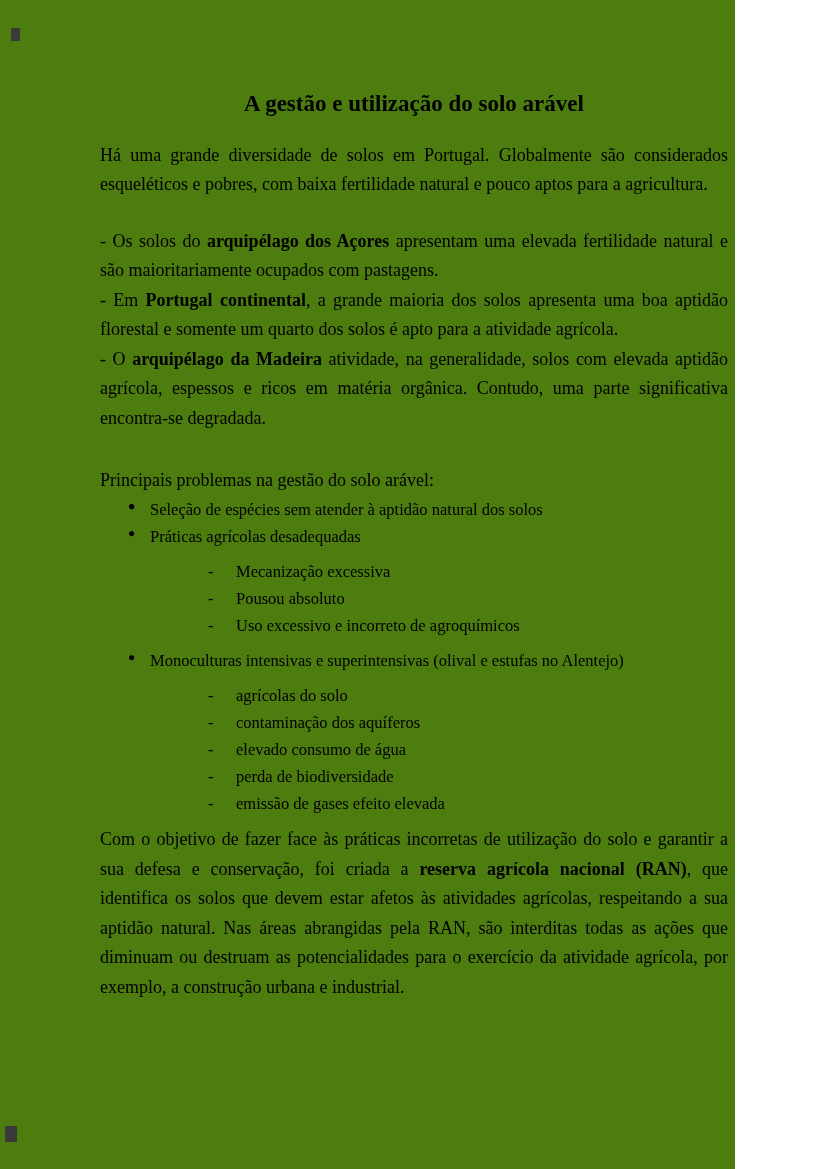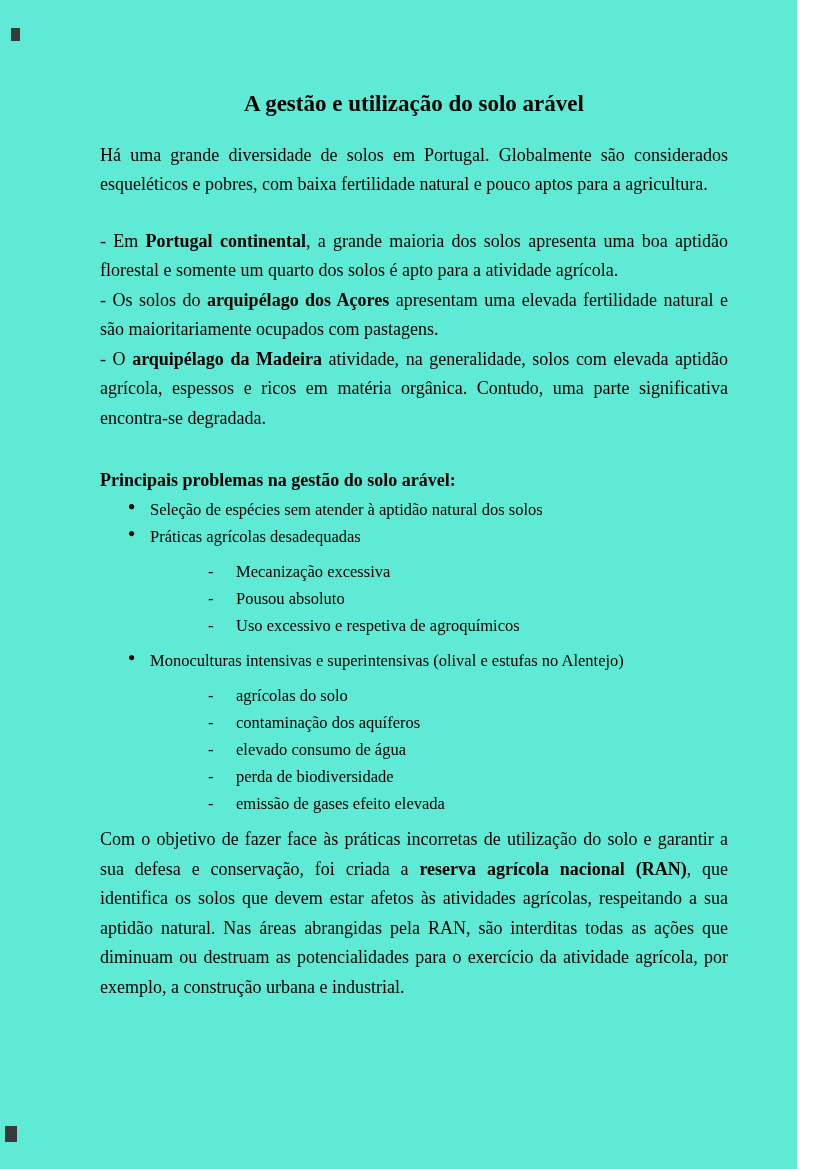--- a/index.html
+++ b/index.html
@@ -2,23 +2,23 @@
 <html><head>
 <meta charset="utf-8">
 <style>
   html, body {
     margin: 0;
     padding: 0;
     background: #ffffff;
   }
   .page {
     position: relative;
-    width: 797px;
+    width: 735px;
     height: 1169px;
-    background: #5eead4;
+    background: #4d7c0f;
     font-family: "Liberation Serif", serif;
     color: #000000;
     overflow: hidden;
   }
   .content {
     position: absolute;
     left: 100px;
     top: 90px;
     width: 628px;
   }
@@ -31,21 +31,21 @@
   }
   p {
     font-size: 18px;
     line-height: 1.64;
     margin: 0;
   }
   .just { text-align: justify; }
   .intro { margin-bottom: 27px; }
   .region { margin: 0; }
   .heading {
-    font-weight: bold;
+    font-weight: normal;
     margin-top: 33px;
     margin-bottom: 0;
   }
   ul.bullets {
     list-style: none;
     margin: 0;
     padding: 0 0 0 28px;
     font-size: 16.5px;
     line-height: 1.64;
   }
@@ -90,42 +90,42 @@
   <div class="corner-mark top"></div>
   <div class="corner-mark bottom"></div>
 
   <div class="content">
 
     <h1 class="title">A gestão e utilização do solo arável</h1>
 
     <p class="just intro">Há uma grande diversidade de solos em Portugal. Globalmente são considerados esqueléticos e pobres, com baixa fertilidade natural e pouco aptos para a agricultura.</p>
 
     <div>
+      <p class="just region"><span>- Os solos do </span><b>arquipélago dos Açores</b><span> apresentam uma elevada fertilidade natural e são maioritariamente ocupados com pastagens.</span></p>
       <p class="just region"><span>- Em </span><b>Portugal continental</b><span>, a grande maioria dos solos apresenta uma boa aptidão florestal e somente um quarto dos solos é apto para a atividade agrícola.</span></p>
-      <p class="just region"><span>- Os solos do </span><b>arquipélago dos Açores</b><span> apresentam uma elevada fertilidade natural e são maioritariamente ocupados com pastagens.</span></p>
       <p class="just region"><span>- O </span><b>arquipélago da Madeira</b><span> atividade, na generalidade, solos com elevada aptidão agrícola, espessos e ricos em matéria orgânica. Contudo, uma parte significativa encontra-se degradada.</span></p>
     </div>
 
     <p class="heading">Principais problemas na gestão do solo arável:</p>
 
     <ul class="bullets">
       <li class="bullet-item">
         <span class="marker">●</span>
       </li>
       <li class="bullet-item">
         <span class="marker">●</span>
         <span>Seleção de espécies sem atender à aptidão natural dos solos</span>
       </li>
       <li class="bullet-item">
         <span class="marker">●</span>
         <span>Práticas agrícolas desadequadas</span>
         <ul class="dashes">
           <li class="dash-item">Mecanização excessiva</li>
           <li class="dash-item">Pousou absoluto</li>
-          <li class="dash-item">Uso excessivo e respetiva de agroquímicos</li>
+          <li class="dash-item">Uso excessivo e incorreto de agroquímicos</li>
         </ul>
       </li>
       <li class="bullet-item">
         <span class="marker">●</span>
         <span>Monoculturas intensivas e superintensivas (olival e estufas no Alentejo)</span>
         <ul class="dashes">
           <li class="dash-item">agrícolas do solo</li>
           <li class="dash-item">contaminação dos aquíferos</li>
           <li class="dash-item">elevado consumo de água</li>
           <li class="dash-item">perda de biodiversidade</li>

